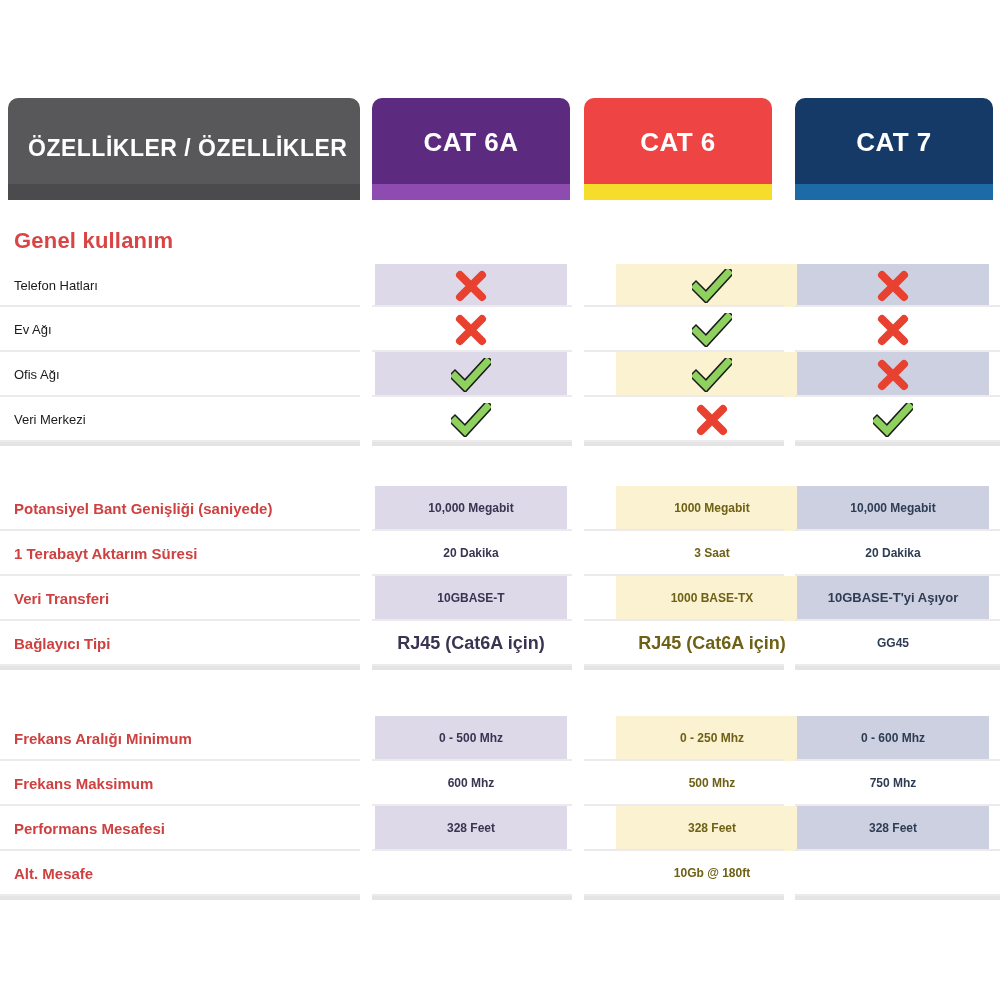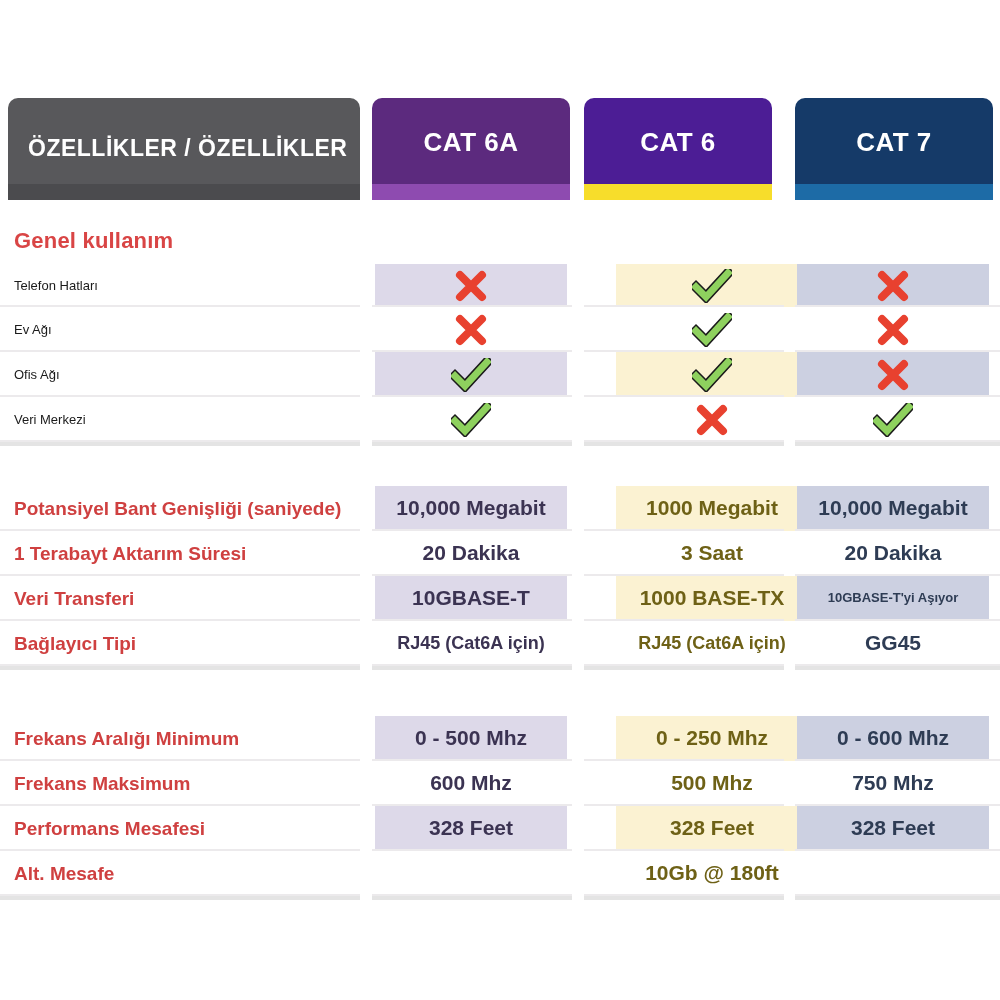--- a/index.html
+++ b/index.html
@@ -32,21 +32,21 @@
   }
   .hcell .strip {
     position: absolute; left: 0; bottom: 0; width: 100%; height: 16px;
   }
   #hcell-feature { left: 8px; width: 352px; background: #58585b; }
   #hcell-feature .htext { font-size: 23px; padding-left: 20px; text-align: left; margin-top: 12px; }
   #hcell-feature .strip { background: #4b4b4e; }
 
   #hcell-c1 { left: 372px; width: 198px; background: #5c2a7e; }
   #hcell-c1 .strip { background: #8e4bb0; }
-  #hcell-c2 { left: 584px; width: 188px; background: #4c1d95; }
+  #hcell-c2 { left: 584px; width: 188px; background: #ef4444; }
   #hcell-c2 .strip { background: #f7dd2b; }
   #hcell-c3 { left: 795px; width: 198px; background: #153a68; }
   #hcell-c3 .strip { background: #1d6ba6; }
   .hcell.col .htext { font-size: 26px; text-align: center; }
 
   
   .section { position: absolute; left: 0; width: 1000px; }
   #section-0 { top: 228px; }
   #section-1 { top: 486px; }
   #section-2 { top: 716px; }
@@ -57,27 +57,27 @@
     letter-spacing: 0.2px;
   }
 
   .row { position: relative; width: 1000px; }
   .row .label {
     position: absolute; left: 14px; top: 0; height: 100%;
     display: flex; align-items: center;
     font-size: 13px;
   }
   .sec-general .label { color: #1b1b1b; font-weight: normal; }
-  .sec-red .label { color: #cf4040; font-weight: bold; font-size: 19px; }
+  .sec-red .label { color: #cf4040; font-weight: bold; font-size: 15px; }
 
   .cell {
     position: absolute; top: 0; height: 100%;
     display: flex; align-items: center; justify-content: center;
     text-align: center;
-    font-size: 21px; font-weight: bold;
+    font-size: 12px; font-weight: bold;
     line-height: 1.15;
   }
   .cell.c1 { left: 375px; width: 192px; }
   .cell.c2 { left: 616px; width: 192px; }
   .cell.c3 { left: 797px; width: 192px; }
 
   .cell.c1 { color: #3b3352; }
   .cell.c2 { color: #6e6116; }
   .cell.c3 { color: #2e3c54; }
 

